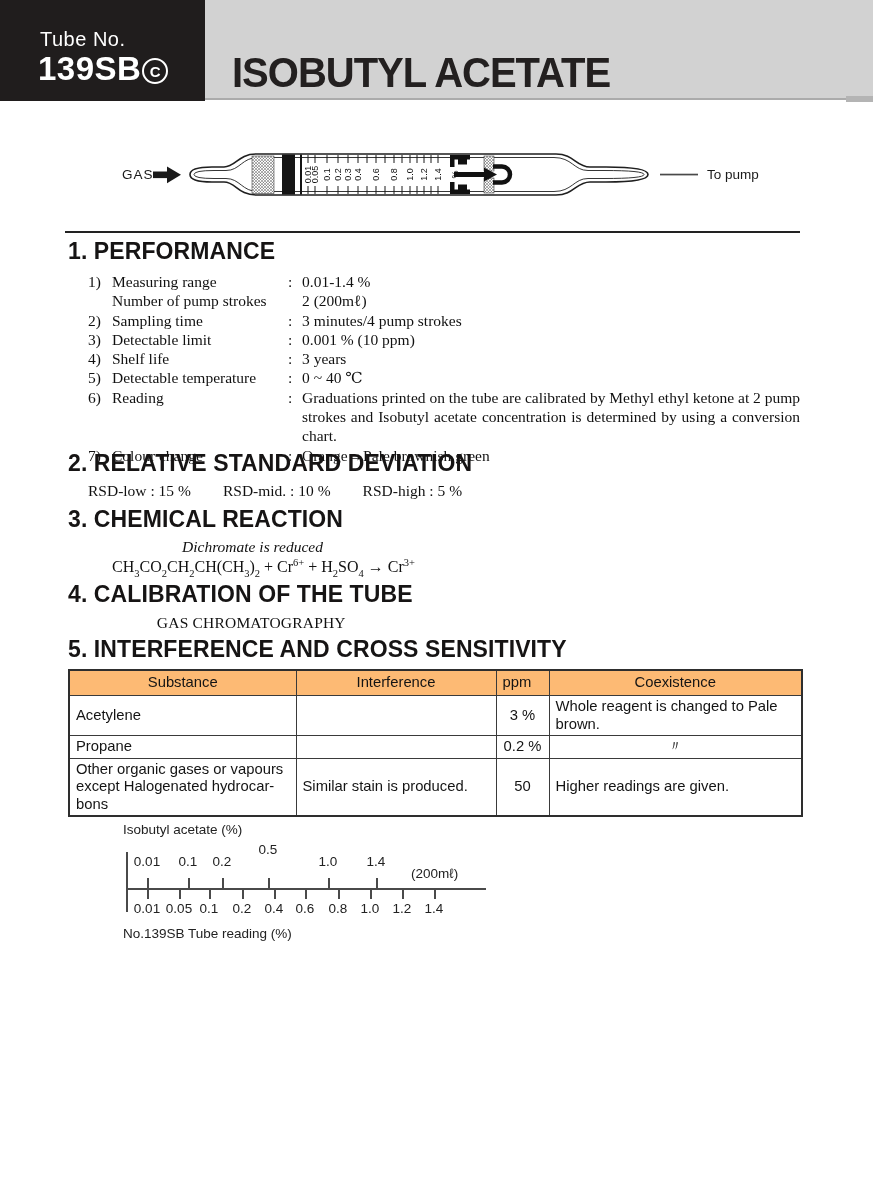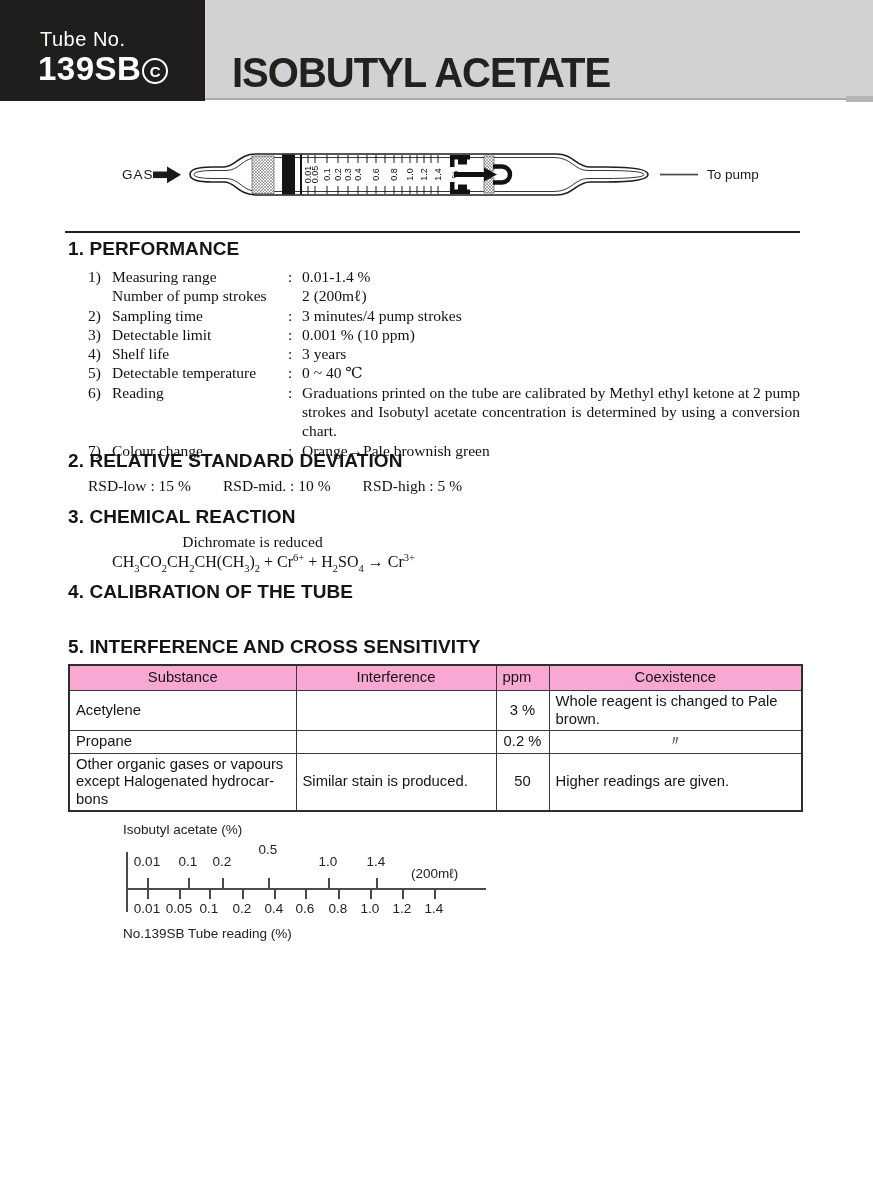--- a/index.html
+++ b/index.html
@@ -12,39 +12,39 @@
   .tube-box{position:absolute;left:0;top:0;width:205px;height:101px;background:#201d1d;color:#fff;}
   .tube-no-label{position:absolute;left:40px;top:28px;font-size:20px;letter-spacing:.5px;}
   .tube-no{position:absolute;left:38px;top:50px;font-size:33px;font-weight:bold;letter-spacing:.5px;display:flex;align-items:center;}
   .copy-circle{display:inline-flex;align-items:center;justify-content:center;width:22px;height:22px;border:2.2px solid #fff;border-radius:50%;font-size:15px;font-weight:bold;margin-left:1px;margin-top:4px;}
   .doc-title{position:absolute;left:232px;top:50px;font-size:40px;font-weight:bold;letter-spacing:-1px;color:#232020;transform:scaleY(1.04);transform-origin:left top;white-space:nowrap;}
   
   .tube-svg{position:absolute;left:100px;top:138px;}
   
   .rule{position:absolute;left:65px;top:231px;width:735px;height:2px;background:#222;}
   .sec{position:absolute;left:68px;}
-  .sec h2{margin:0;font-size:19px;font-weight:bold;color:#161414;letter-spacing:.1px;}
+  .sec h2{margin:0;font-size:23px;font-weight:bold;color:#161414;letter-spacing:.1px;}
   .serif{font-family:"Liberation Serif","DejaVu Serif","DejaVu Sans",serif;text-align:center;}
   #sec1{top:238px;width:732px;}
   .perf-grid{margin-top:7px;margin-left:20px;display:grid;grid-template-columns:24px 176px 14px 498px;
              font-family:"Liberation Serif","DejaVu Serif","DejaVu Sans",serif;font-size:15.5px;line-height:19.3px;color:#111;}
   .perf-grid .just{text-align:justify;}
   #sec2{top:450px;}
   .rsd-line{margin-top:5px;padding-left:20px;font-size:15.5px;color:#111;}
   .rsd-line span{margin-right:32px;}
   #sec3{top:506px;}
-  .chem1{margin-top:5px;padding-left:22px;font-size:15.5px;color:#111;}
+  .chem1{margin-top:5px;padding-left:22px;font-size:15.5px;color:#111;font-style:italic;}
   .chem2{margin-top:1px;padding-left:44px;font-size:16px;color:#111;}
   .chem2 sub{font-size:10.5px;} .chem2 sup{font-size:10.5px;}
   #sec4{top:581px;}
   .gaschrom{margin-top:6px;padding-left:22px;font-size:15.5px;letter-spacing:.2px;color:#111;}
   #sec5{top:636px;width:733px;}
   table.xtab{margin-top:6px;border-collapse:collapse;width:733px;table-layout:fixed;font-size:14.8px;color:#141414;}
   table.xtab th,table.xtab td{border:1.4px solid #3a3a3a;padding:2px 6px;line-height:17.5px;vertical-align:middle;font-weight:normal;text-align:left;overflow:hidden;}
-  table.xtab th{background:#f9a8d4;text-align:center;height:20px;}
+  table.xtab th{background:#fdba74;text-align:center;height:20px;}
   table.xtab th.ppm-h{text-align:left;}
   table.xtab td.ctr{text-align:center;}
   table.xtab{border:2px solid #2e2e2e;}
   
   .chart{position:absolute;left:75px;top:822px;width:420px;height:125px;font-size:13.5px;color:#222;margin-left:48px;}
   .chart .ctitle{position:absolute;left:0;top:0;}
   .chart .vaxis{position:absolute;left:3px;top:30px;width:1.6px;height:60px;background:#4a4a4a;}
   .chart .haxis{position:absolute;left:3px;top:66px;width:360px;height:1.6px;background:#4a4a4a;}
   .chart .tick{position:absolute;width:1.5px;height:10px;background:#4a4a4a;}
   .chart .tlab{position:absolute;transform:translateX(-50%);white-space:nowrap;}
@@ -208,20 +208,21 @@
   </div>
 
   <div class="sec" id="sec3">
     <h2>3. CHEMICAL REACTION</h2>
     <div class="chem1 serif">Dichromate is reduced</div>
     <div class="chem2 serif" id="formula"><span>CH</span><sub>3</sub><span>CO</span><sub>2</sub><span>CH</span><sub>2</sub><span>CH(CH</span><sub>3</sub><span>)</span><sub>2</sub><span> + Cr</span><sup>6+</sup><span> + H</span><sub>2</sub><span>SO</span><sub>4</sub><span> → Cr</span><sup>3+</sup></div>
   </div>
 
   <div class="sec" id="sec4">
     <h2>4. CALIBRATION OF THE TUBE</h2>
+    <div class="gaschrom serif">GAS CHROMATOGRAPHY</div>
   </div>
 
   <div class="sec" id="sec5">
     <h2>5. INTERFERENCE AND CROSS SENSITIVITY</h2>
     <table class="xtab" id="xtable">
       <colgroup>
           <col style="width:227px">
           <col style="width:200px">
           <col style="width:53px">
           <col style="width:253px">

